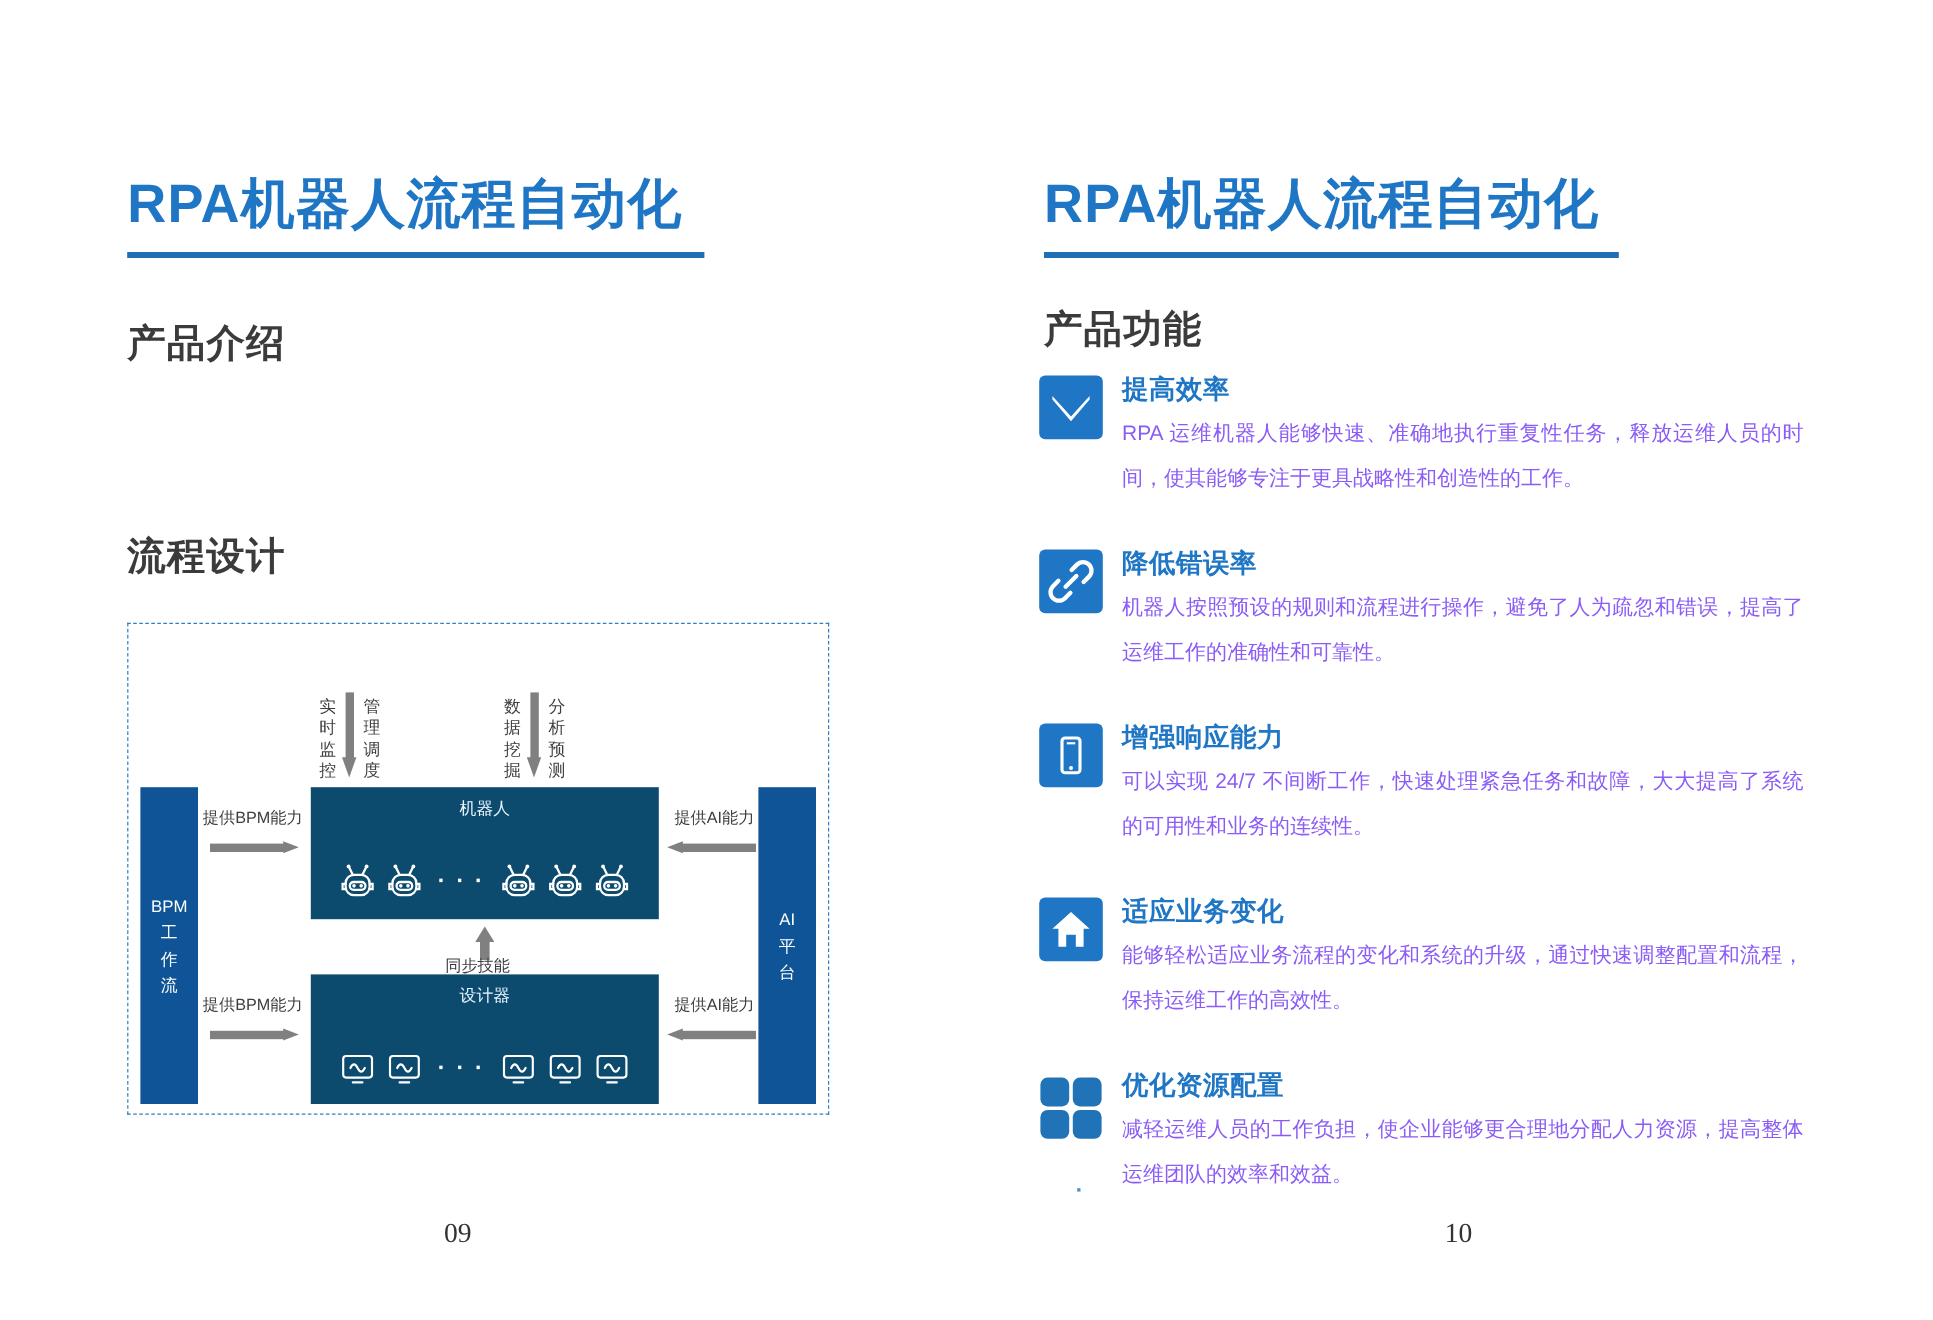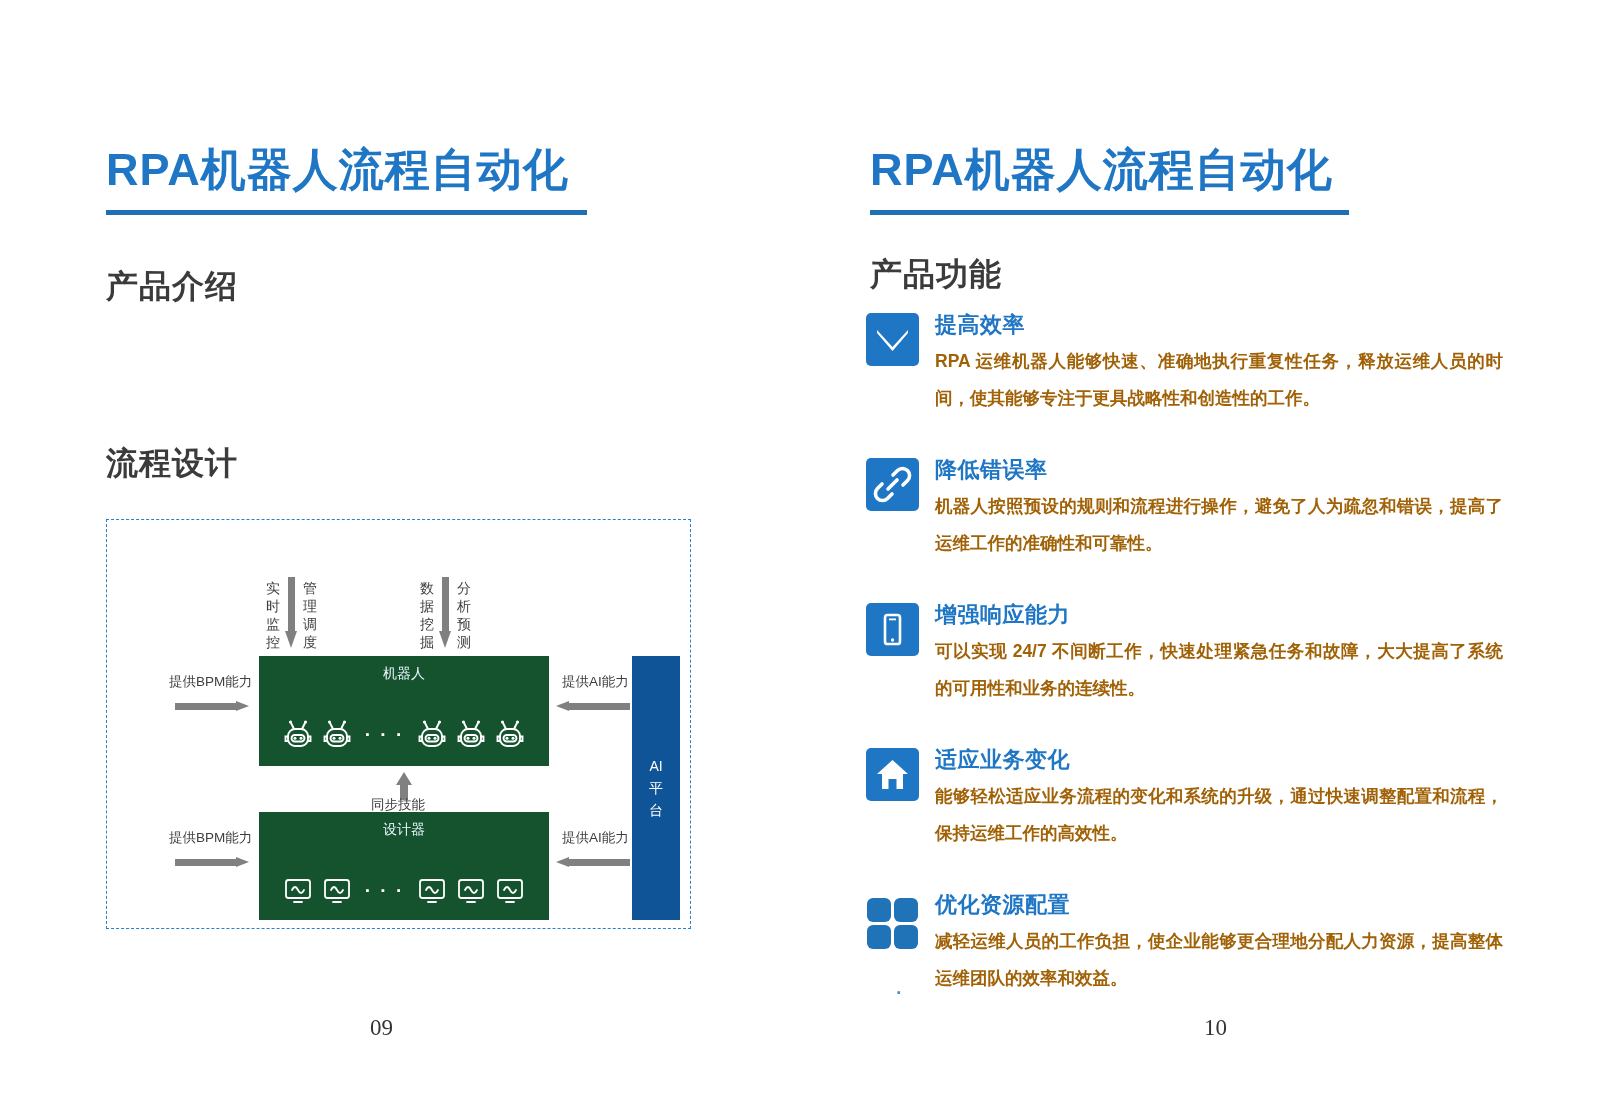--- a/index.html
+++ b/index.html
@@ -54,21 +54,21 @@
     position:absolute; width:48px; background:#0f5496; color:#fff;
     font-size:14px; display:flex; flex-direction:column;
     align-items:center; justify-content:center; line-height:22px;
   }
   .dg-side span{ display:block; text-align:center; }
   .dg-side-left { left:10px;  top:136px; height:264px; }
   .dg-side-right{ right:10px; top:136px; height:264px; }
 
   .dg-block{
     position:absolute; left:152px; width:290px;
-    background:#14532d; color:#ffffff;
+    background:#0c4a6e; color:#ffffff;
   }
   .dg-block .blk-title{
     position:absolute; left:0; right:0; top:9px;
     text-align:center; font-size:14px; color:#eaf6ff;
   }
   .dg-robots { top:136px; height:110px; }
   .dg-designer{ top:292px; height:108px; }
 
   .icon-row{
     position:absolute; left:0; right:0; bottom:14px;
@@ -111,21 +111,21 @@
   .feature{ position:absolute; left:866px; width:640px; }
   .feat-icon{
     position:absolute; left:0; width:53px; height:53px;
   }
   .feat-title{
     position:absolute; left:69px; top:-3px; font-size:22px;
     font-weight:bold; color:#1f76c4; letter-spacing:0.5px; white-space:nowrap;
   }
   .feat-desc{
     position:absolute; left:69px; top:30px; width:568px;
-    font-size:17.5px; color:#a16207; line-height:37px; text-align:justify;font-weight:bold;
+    font-size:17.5px; color:#8b5cf6; line-height:37px; text-align:justify;
   }
 
   .sq{ background:#1f76c4; border-radius:5px; width:53px; height:53px; position:absolute; }
   .grid-icon .g{ position:absolute; width:24px; height:24px; background:#2173b8; border-radius:6px; }
   .tiny-mark{ position:absolute; color:#4a90c8; font-size:11px; }
 </style>
 </head>
 <body>
 
 <div class="page page-left">
@@ -152,20 +152,26 @@
 
     <div class="v-group" style="left:312px; top:57px;">
       <div class="v-text">数据挖掘</div>
       <div class="v-arrow">
           <div class="shaft"></div>
           <div class="head"></div>
         </div>
       <div class="v-text">分析预测</div>
     </div>
 
+    <div class="dg-side dg-side-left">
+      <span>BPM</span>
+      <span>工</span>
+      <span>作</span>
+      <span>流</span>
+    </div>
 
     <div class="dg-side dg-side-right">
       <span>AI</span>
       <span>平</span>
       <span>台</span>
     </div>
 
     <div class="dg-block dg-robots">
       <div class="blk-title">机器人</div>
       <div class="icon-row">

